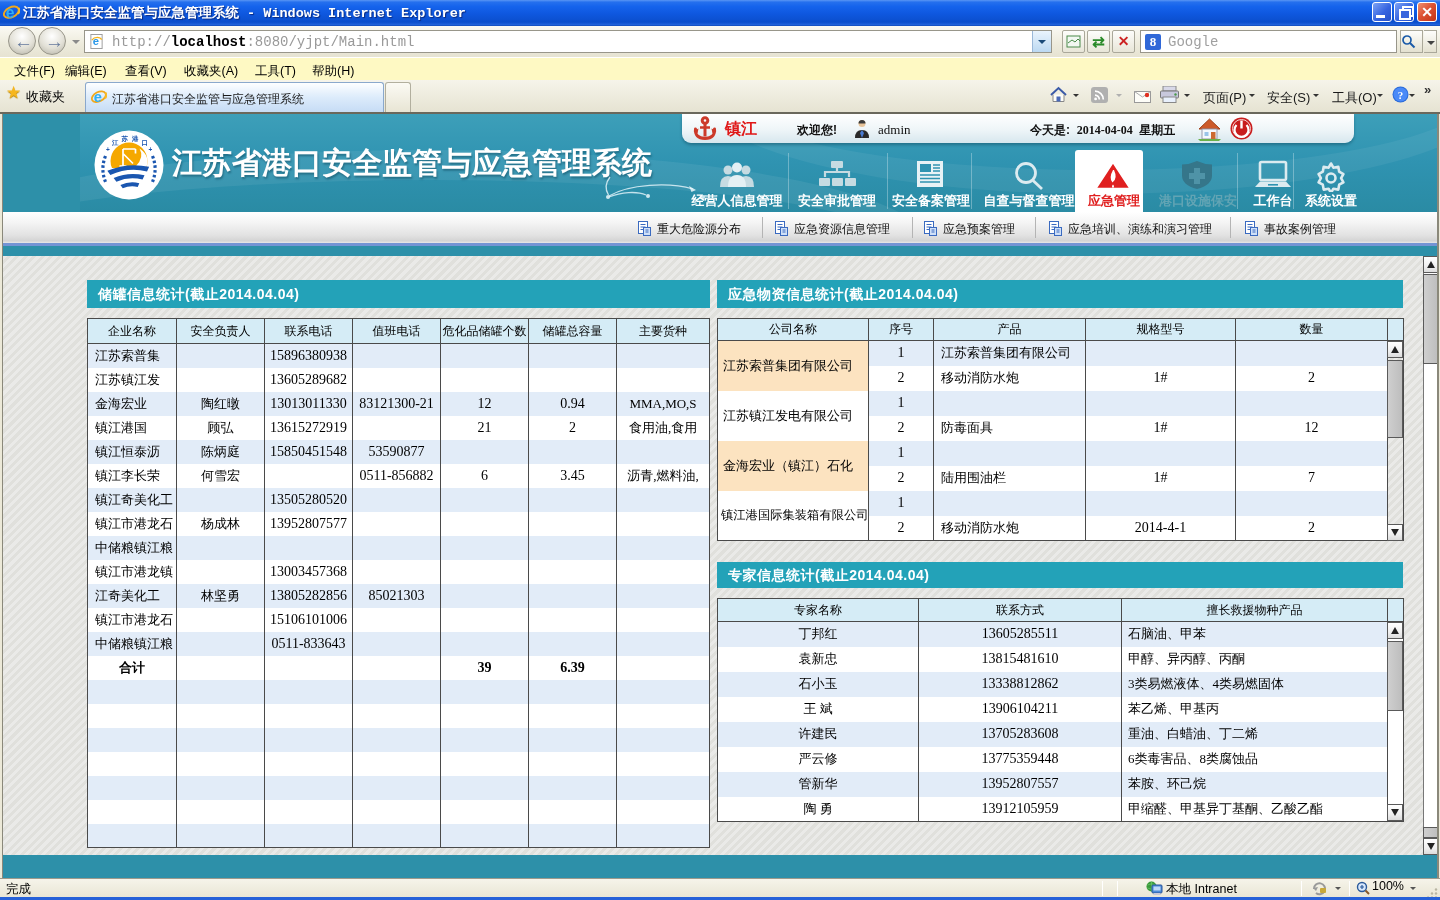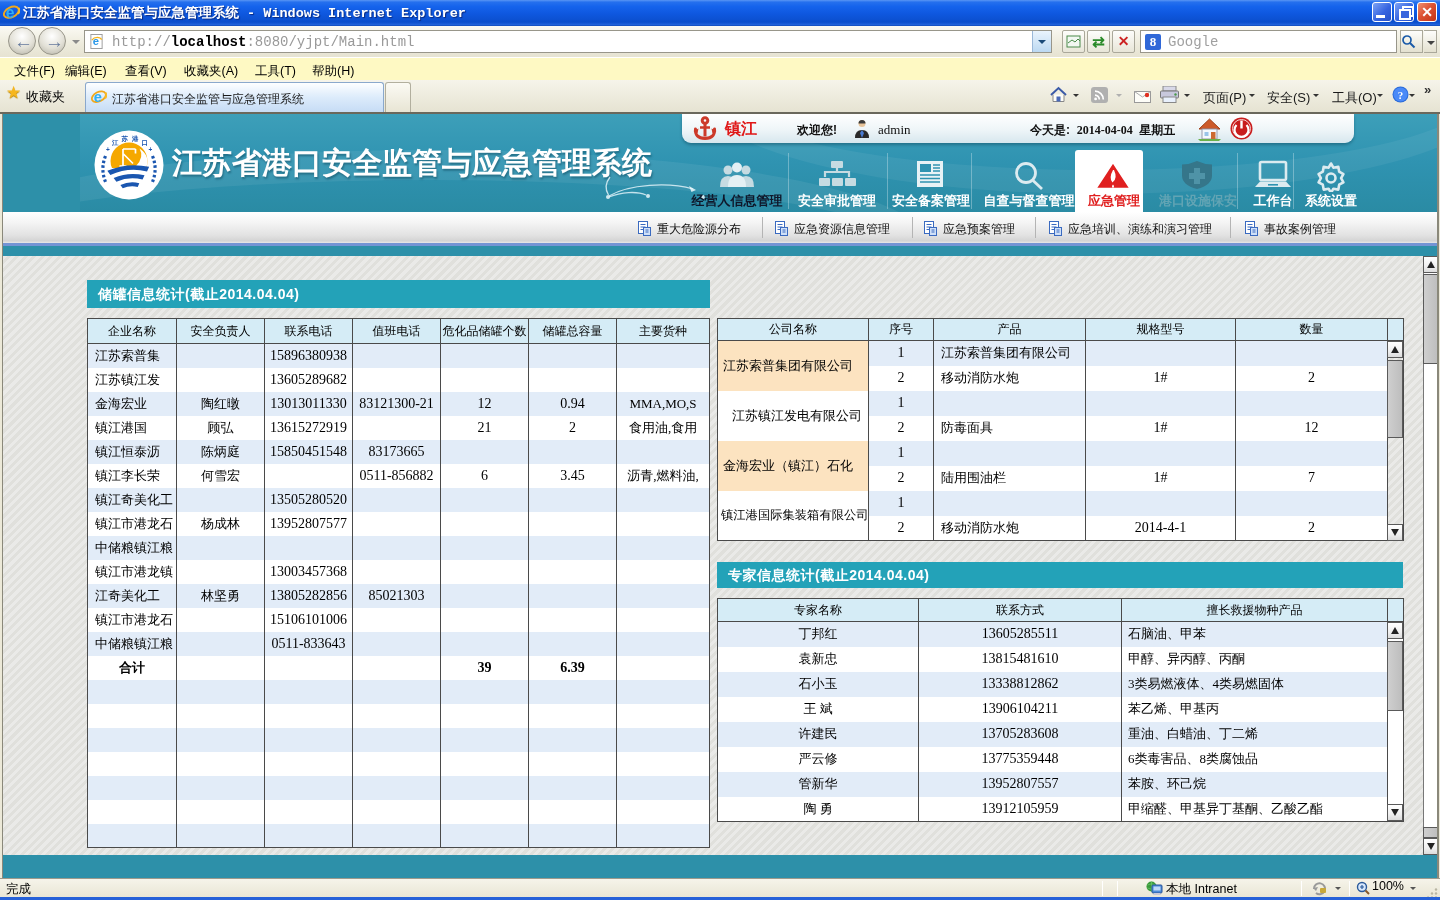--- a/index.html
+++ b/index.html
@@ -317,21 +317,21 @@
           <svg width="40" height="32" viewBox="0 0 40 32">
             <g fill="#c6dbe2">
               <circle cx="11" cy="10" r="4.5"></circle>
               <path d="M3 27 q0-11 8-11 q8 0 8 11z"></path>
               <circle cx="29" cy="10" r="4.5"></circle>
               <path d="M21 27 q0-11 8-11 q8 0 8 11z"></path>
               <circle cx="20" cy="7.5" r="5" fill="#e4f0f4"></circle>
               <path d="M11 27 q0-12 9-12 q9 0 9 12z" fill="#e4f0f4"></path>
             </g>
           </svg>
-          <div class="nlbl" style="color:#0f172a">经营人信息管理</div>
+          <div class="nlbl" style="color:#ffffff">经营人信息管理</div>
         </div>
         <div class="navitem" style="left:790px;width:88px">
           <svg width="40" height="32" viewBox="0 0 40 32">
             <g fill="none" stroke="#c6dbe2" stroke-width="2.2">
               <path d="M20 7 v5 M8 17 v-5 h24 v5"></path>
             </g>
             <g fill="#c6dbe2">
               <rect x="14" y="1" width="12" height="7" rx="1"></rect>
               <rect x="2" y="18" width="11" height="8" rx="1"></rect>
               <rect x="15" y="18" width="11" height="8" rx="1"></rect>
@@ -495,21 +495,21 @@
             <td class="even num" style="">13615272919</td>
             <td class="even" style=""></td>
             <td class="even num" style="">21</td>
             <td class="even num" style="">2</td>
             <td class="even" style="">食用油,食用</td>
           </tr>
           <tr style="height:24px">
             <td class="odd" style="text-align:left;padding-left:7px;">镇江恒泰沥</td>
             <td class="odd" style="">陈炳庭</td>
             <td class="odd num" style="">15850451548</td>
-            <td class="odd num" style="">83173665</td>
+            <td class="odd num" style="">53590877</td>
             <td class="odd" style=""></td>
             <td class="odd" style=""></td>
             <td class="odd" style=""></td>
           </tr>
           <tr style="height:24px">
             <td class="even" style="text-align:left;padding-left:7px;">镇江李长荣</td>
             <td class="even" style="">何雪宏</td>
             <td class="even" style=""></td>
             <td class="even num" style="">0511-856882</td>
             <td class="even num" style="">6</td>
@@ -646,20 +646,21 @@
             <td class="odd" style="text-align:left;padding-left:7px;"></td>
             <td class="odd" style=""></td>
             <td class="odd" style=""></td>
             <td class="odd" style=""></td>
             <td class="odd" style=""></td>
             <td class="odd" style=""></td>
             <td class="odd" style=""></td>
           </tr>
         </tbody>
       </table>
+    <div class="ptitle" id="rt1">应急物资信息统计(截止2014.04.04)</div>
     <table id="rtable1">
         <colgroup>
           <col style="width:151px">
           <col style="width:65px">
           <col style="width:152px">
           <col style="width:150px">
           <col style="width:152px">
           <col style="width:16px">
         </colgroup>
         <tbody>
@@ -678,21 +679,21 @@
             <td class="odd num"></td>
             <td class="odd num"></td>
           </tr>
           <tr style="height:25px">
             <td class="even num">2</td>
             <td class="even" style="text-align:left;padding-left:7px;">移动消防水炮</td>
             <td class="even num">1#</td>
             <td class="even num">2</td>
           </tr>
           <tr style="height:25px">
-            <td class="even" rowspan="2" style="text-align:left;padding-left:14px">江苏镇江发电有限公司</td>
+            <td class="even" rowspan="2" style="text-align:left;padding-left:5px">江苏镇江发电有限公司</td>
             <td class="odd num">1</td>
             <td class="odd" style=""></td>
             <td class="odd num"></td>
             <td class="odd num"></td>
           </tr>
           <tr style="height:25px">
             <td class="even num">2</td>
             <td class="even" style="text-align:left;padding-left:7px;">防毒面具</td>
             <td class="even num">1#</td>
             <td class="even num">12</td>

